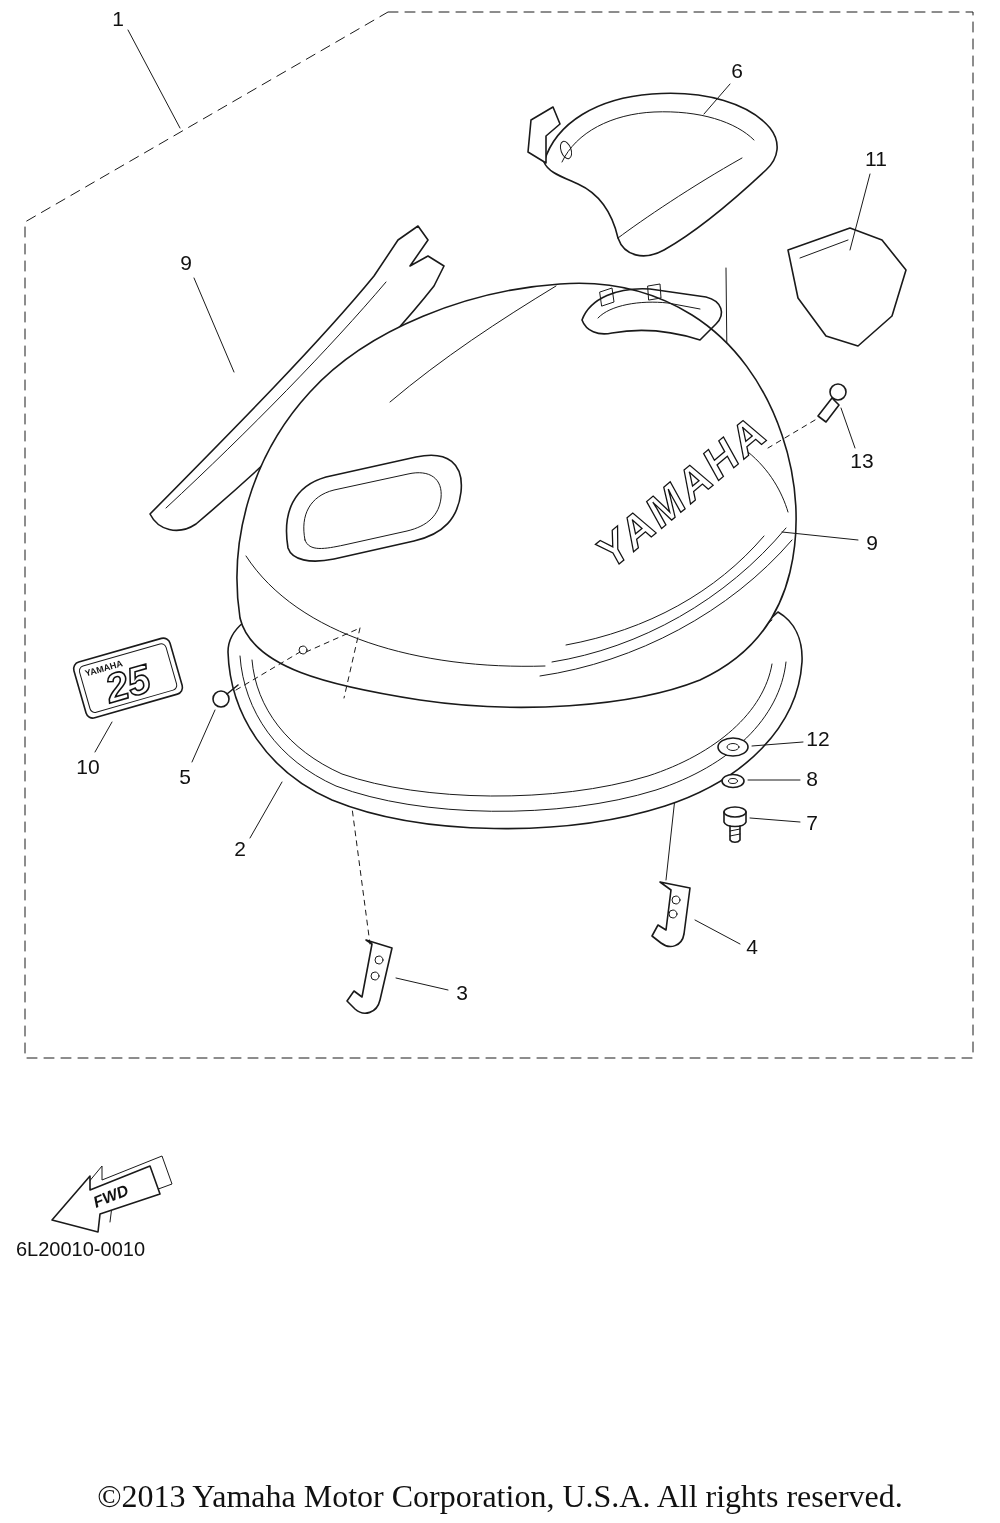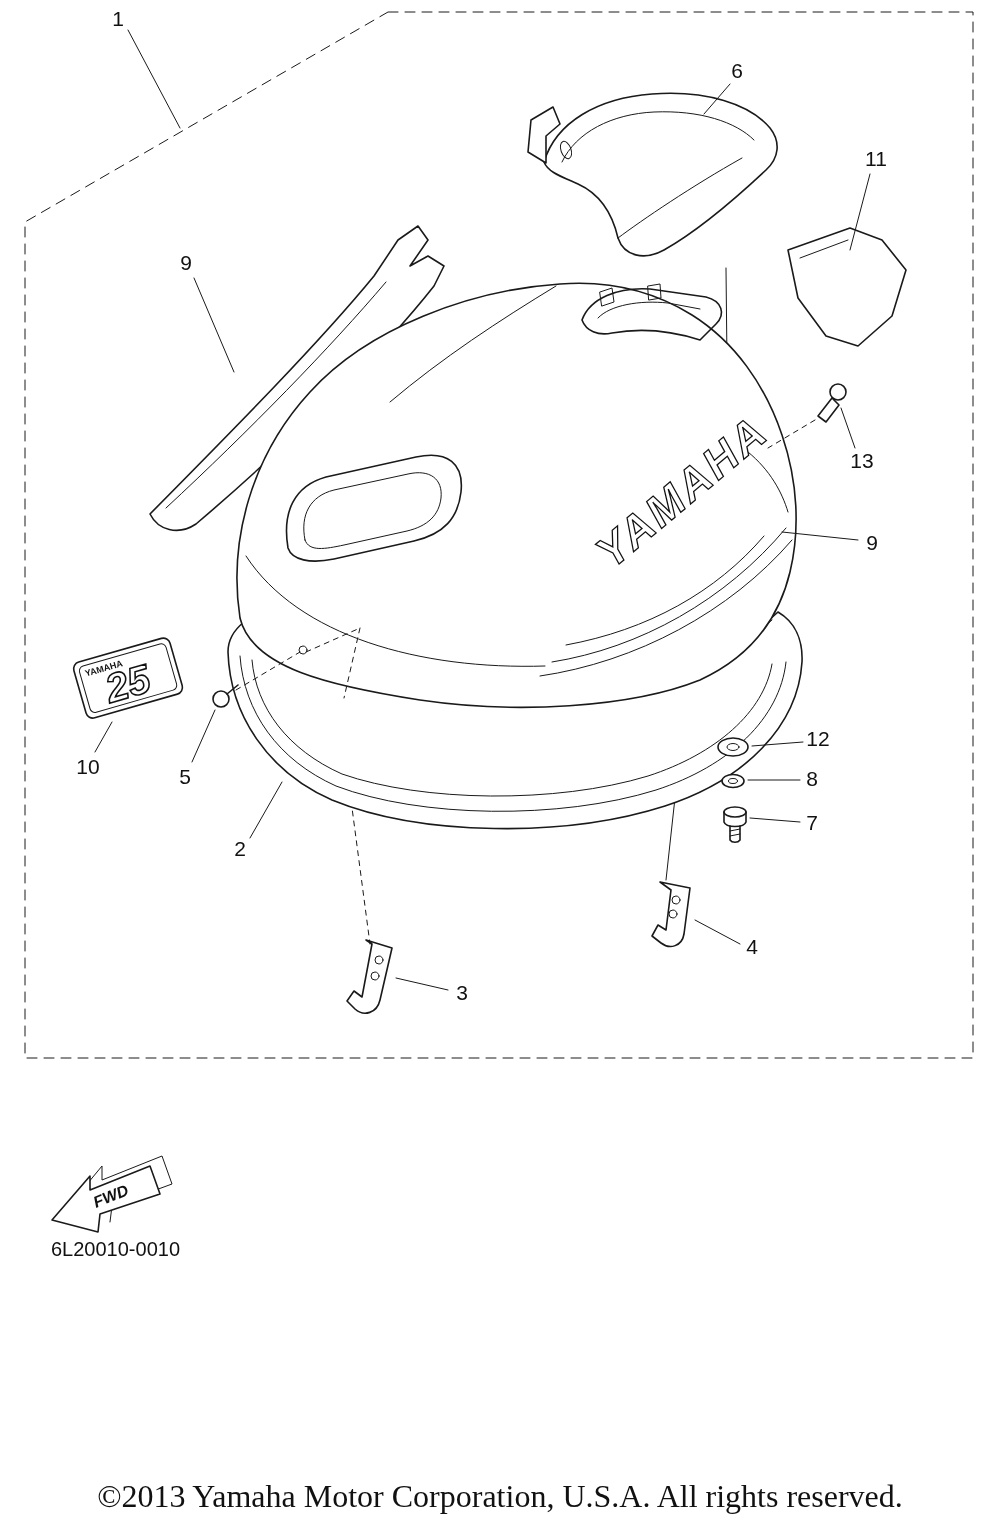--- a/index.html
+++ b/index.html
@@ -16,21 +16,21 @@
   .fillw{fill:#ffffff;}
   .dash{stroke-dasharray:10 7;}
   .dashs{stroke-dasharray:5 5;}
   .callout{font:21px "Liberation Sans", sans-serif;fill:#111;}
   .brandtext{font:italic 700 44px "Liberation Sans", sans-serif;fill:#ffffff;stroke:#111;stroke-width:1.3;letter-spacing:3px;}
   .badge25{font:italic 700 40px "Liberation Sans", sans-serif;fill:#ffffff;stroke:#111;stroke-width:1.6;}
   .badgebrand{font:700 9px "Liberation Sans", sans-serif;fill:#111;}
   .fwdtext{font:italic 700 16px "Liberation Sans", sans-serif;fill:#111;}
   .part-code{
     position:absolute;left:16px;top:1238px;
-    font:20px "Liberation Sans", sans-serif;color:#111;margin-left:35px;
+    font:20px "Liberation Sans", sans-serif;color:#111;
   }
   .copyright{
     position:absolute;left:0;right:0;top:1478px;
     text-align:center;
     font:32px "Liberation Serif", serif;color:#111;
   }
 </style>
 </head>
 <body>
 

